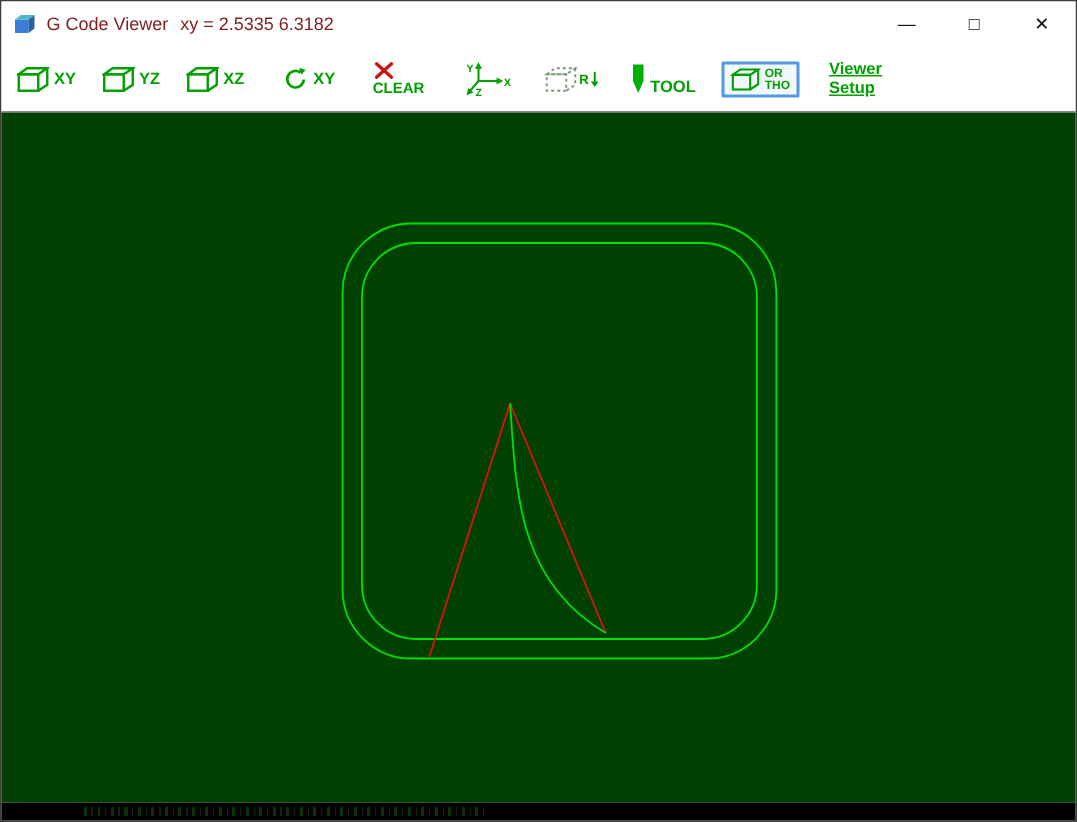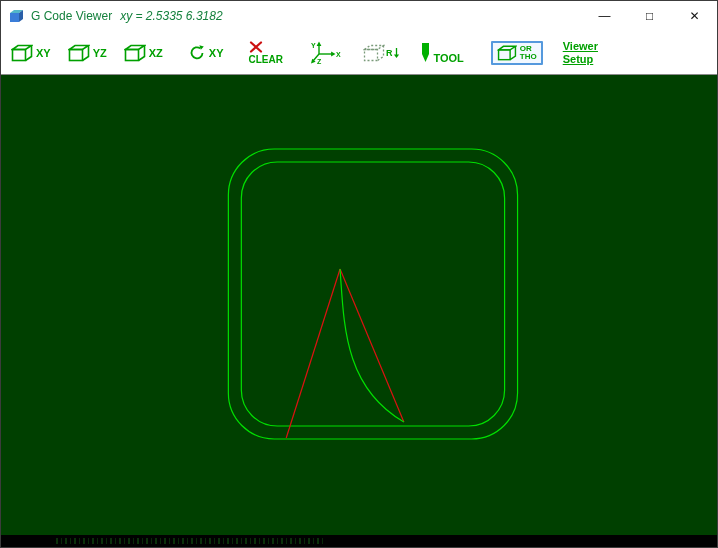--- a/index.html
+++ b/index.html
@@ -14,22 +14,22 @@
   }
 
   
   .titlebar {
     flex: 0 0 30px;
     display: flex; align-items: center;
     background: #ffffff;
     user-select: none;
   }
   .title-icon { margin: 0 6px 0 8px; display: flex; }
-  .title-text { font-size: 12px; color: #15803d; white-space: nowrap; }
-  .coords { margin-left: 8px; font-style: italic; }
+  .title-text { font-size: 12px; color: #7f1d1d; white-space: nowrap; }
+  .coords { margin-left: 8px; }
   .win-controls { margin-left: auto; display: flex; height: 100%; }
   .win-btn {
     width: 45px; height: 100%;
     display: flex; align-items: center; justify-content: center;
     font-size: 12px; color: #111; cursor: default;
   }
 
   
   .toolbar {
     flex: 0 0 44px;
@@ -176,21 +176,21 @@
       </svg>
     </div>
 
     <div class="tb-btn" style="align-items:flex-end; margin-left:4px;">
       <svg width="9" height="22" viewBox="0 0 9 22">
         <path d="M1,1 h7 v11 l-3.5,8 -3.5,-8 z" fill="#00b000"></path>
       </svg>
       <span style="margin-top:1px;">TOOL</span>
     </div>
 
-    <div class="tb-btn ortho-btn" style="margin-left:10px;">
+    <div class="tb-btn ortho-btn" style="">
       <svg width="20" height="16" viewBox="0 0 22 18" style="color:#00a000">
           <use href="#icon-cube"></use>
         </svg>
       <span class="ortho-text">
         <span>OR</span>
         <span>THO</span>
       </span>
     </div>
 
     <div class="tb-btn" style="margin-left:6px;">

